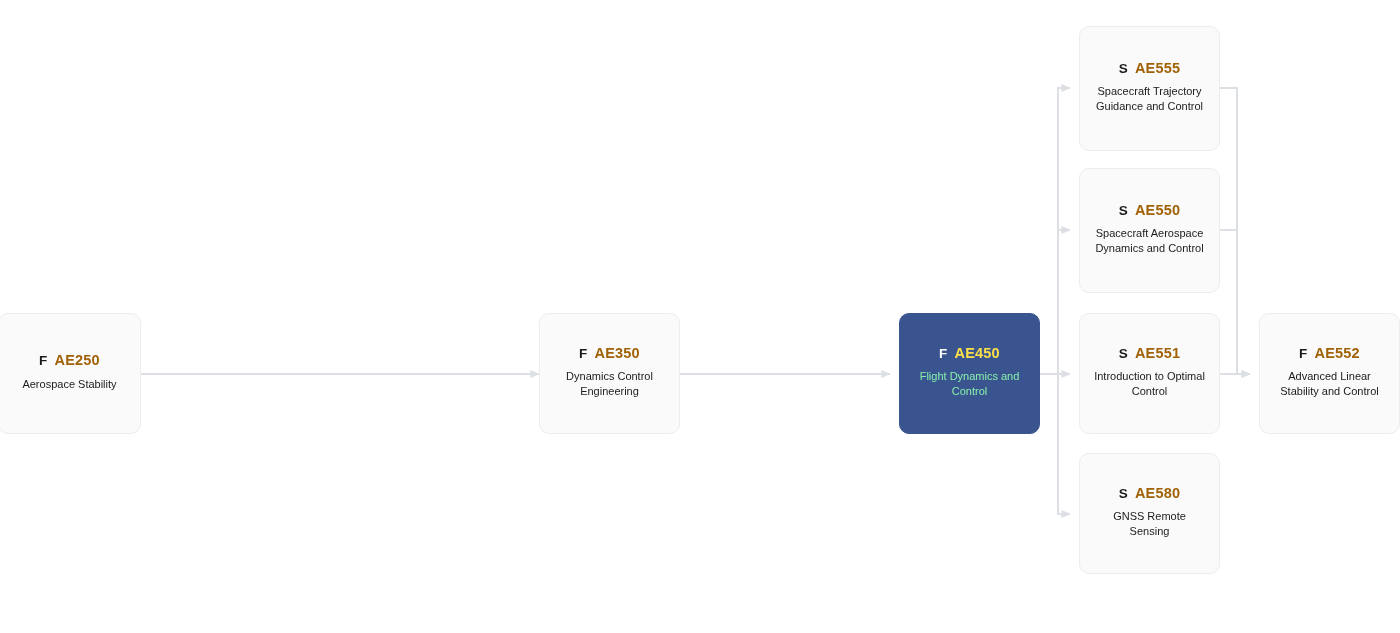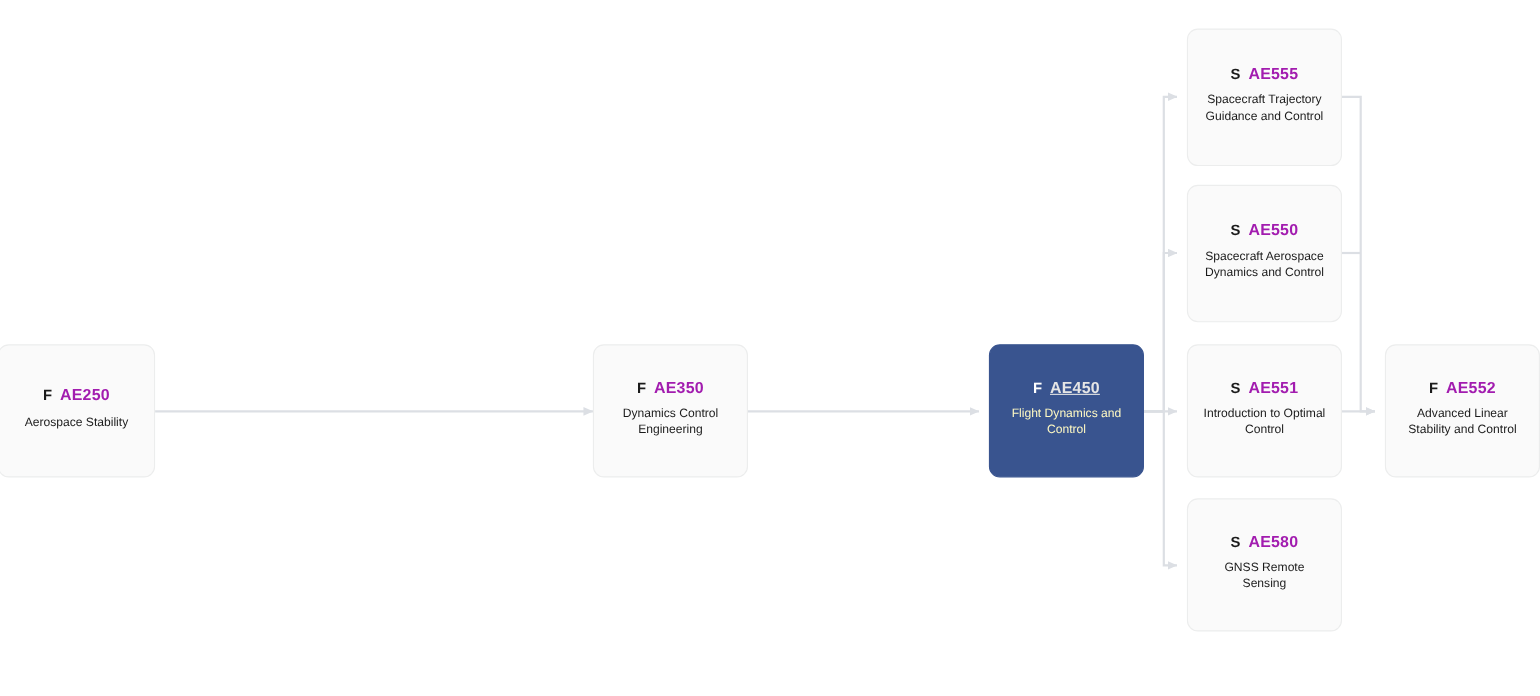--- a/index.html
+++ b/index.html
@@ -55,40 +55,39 @@
   }
   .term-badge {
     font-size: 13.5px;
     font-weight: bold;
     color: #1b1b1b;
     letter-spacing: 0.2px;
   }
   .course-code {
     font-size: 14.5px;
     font-weight: 600;
-    color: #a21caf;
+    color: #a16207;
     letter-spacing: 0.2px;
   }
   .node.highlight .term-badge {
     color: #ffffff;
   }
   .node.highlight .course-code {
-    color: #e5e5e5;
-    text-decoration: underline;
+    color: #fde047;
   }
   .course-title {
     font-size: 11px;
     line-height: 1.37;
     color: #1b1b1b;
     font-weight: 400;
     max-width: 100%;
     word-wrap: break-word;
   }
   .node.highlight .course-title {
-    color: #fef9c3;
+    color: #86efac;
   }
 </style>
 </head>
 <body>
 
 <div id="canvas">
   <svg id="edge-layer" viewBox="0 0 1400 633" width="1400" height="633" xmlns="http://www.w3.org/2000/svg">
       <defs>
         <marker id="arrowhead" markerWidth="9" markerHeight="8" refX="8.6" refY="4" orient="auto" markerUnits="userSpaceOnUse">
           <path d="M 0 0 L 9 4 L 0 8 z" fill="#dcdfe4"></path>

